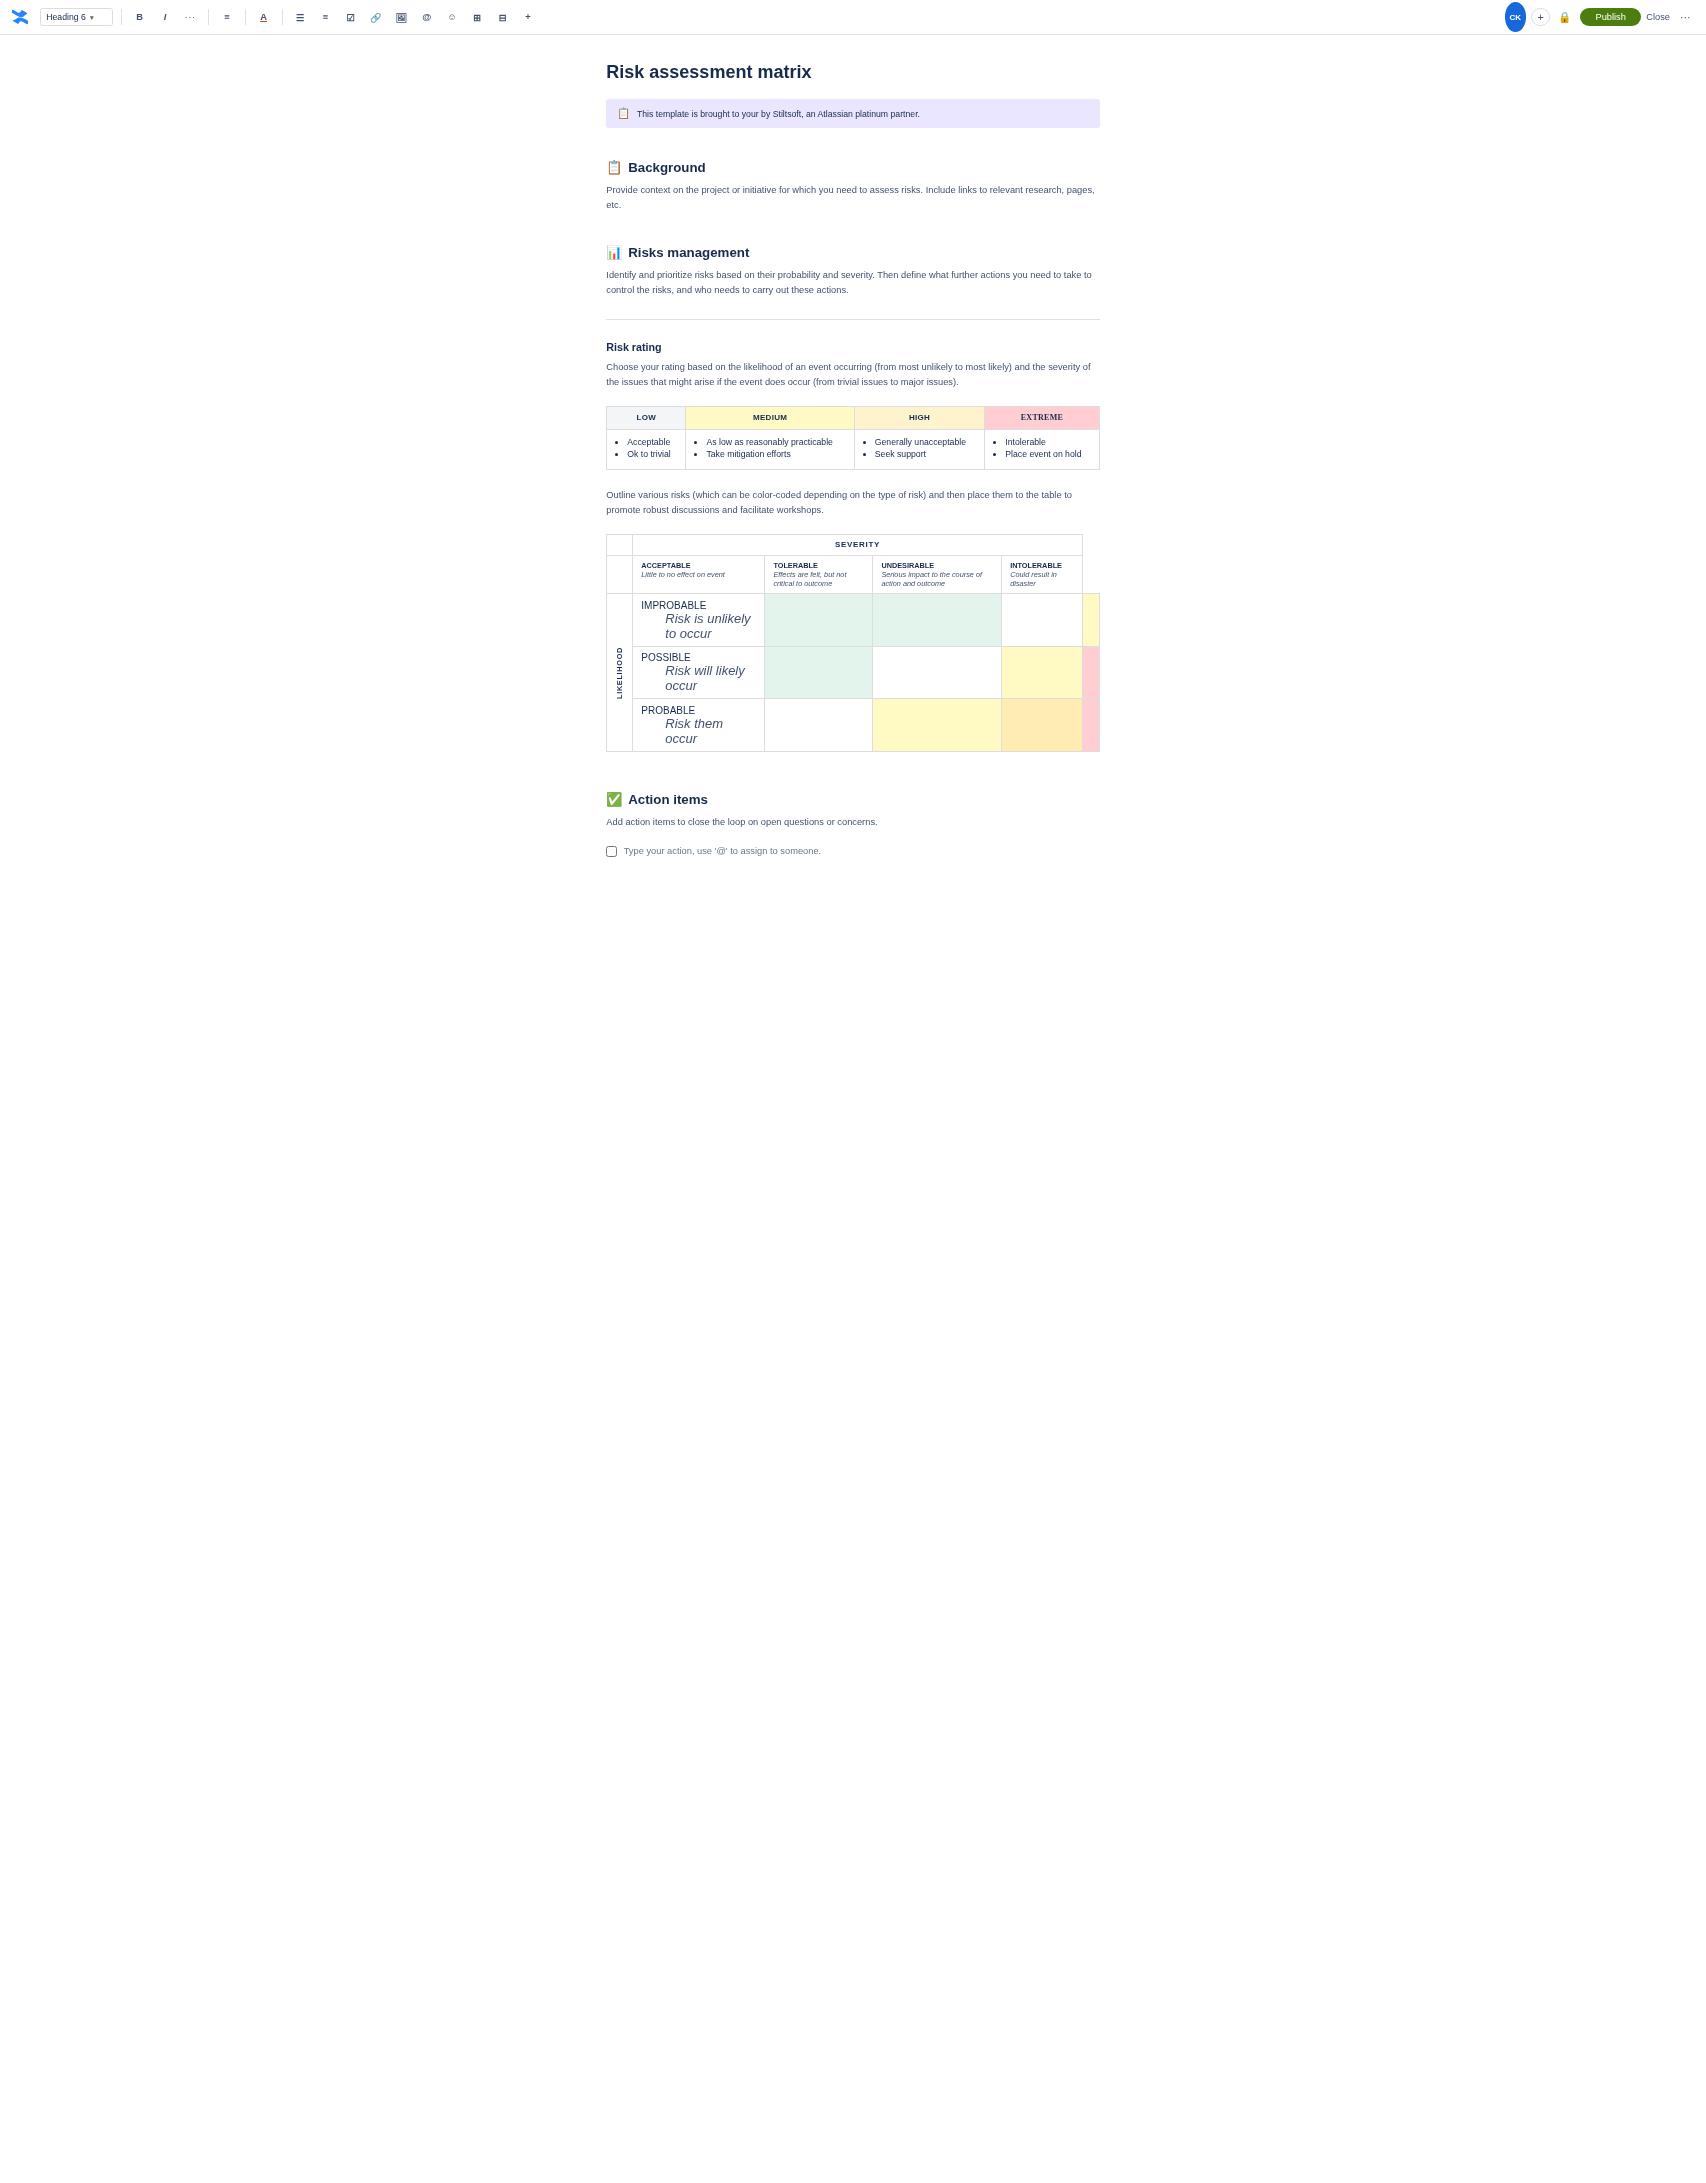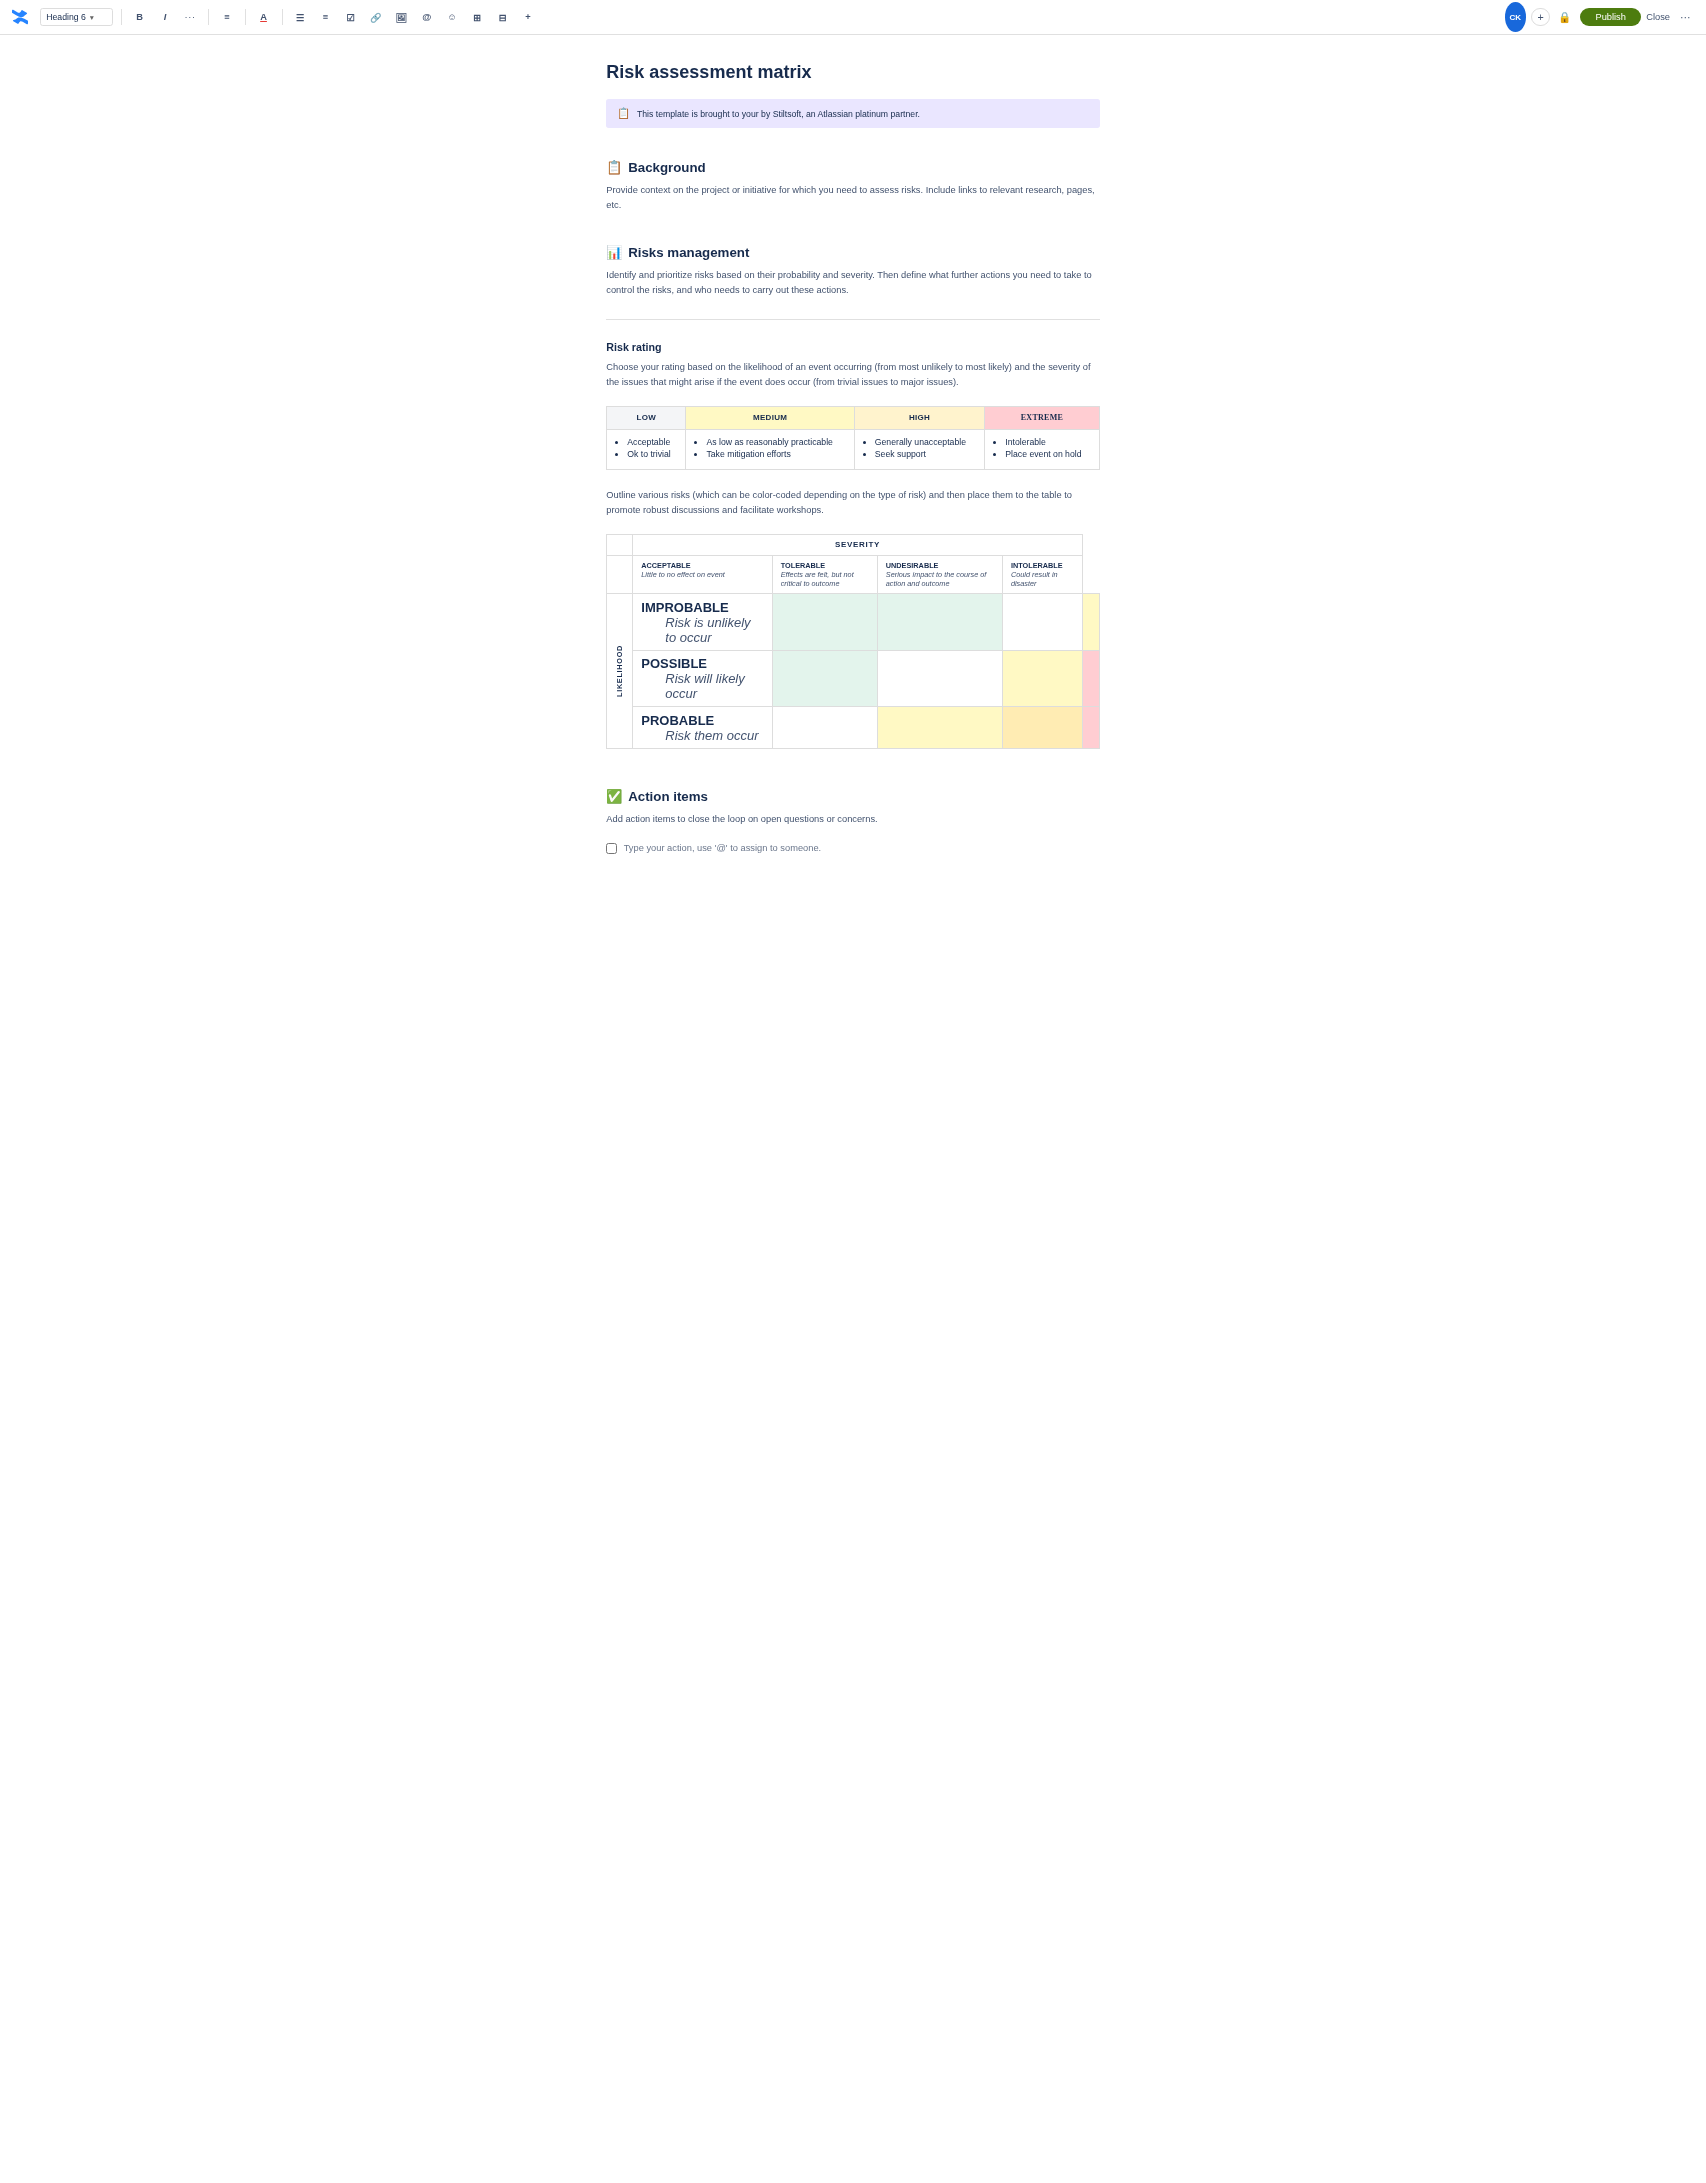--- a/index.html
+++ b/index.html
@@ -244,22 +244,22 @@
       font-size: 7.3px;
       text-transform: uppercase;
     }
     .col-sub {
       font-style: italic;
       font-weight: 400;
       color: #42526E;
       font-size: 7.3px;
     }
     .row-header {
-      font-weight: 700;
-      font-size: 13px;
+      font-weight: 400;
+      font-size: 10px;
       text-transform: uppercase;
     }
     .row-sub {
       font-style: italic;
       font-weight: 400;
       font-size: 13px;
       color: #42526E;
       margin-left: 24px;
     }
     .cell-green { background: #E3F4EC; }

